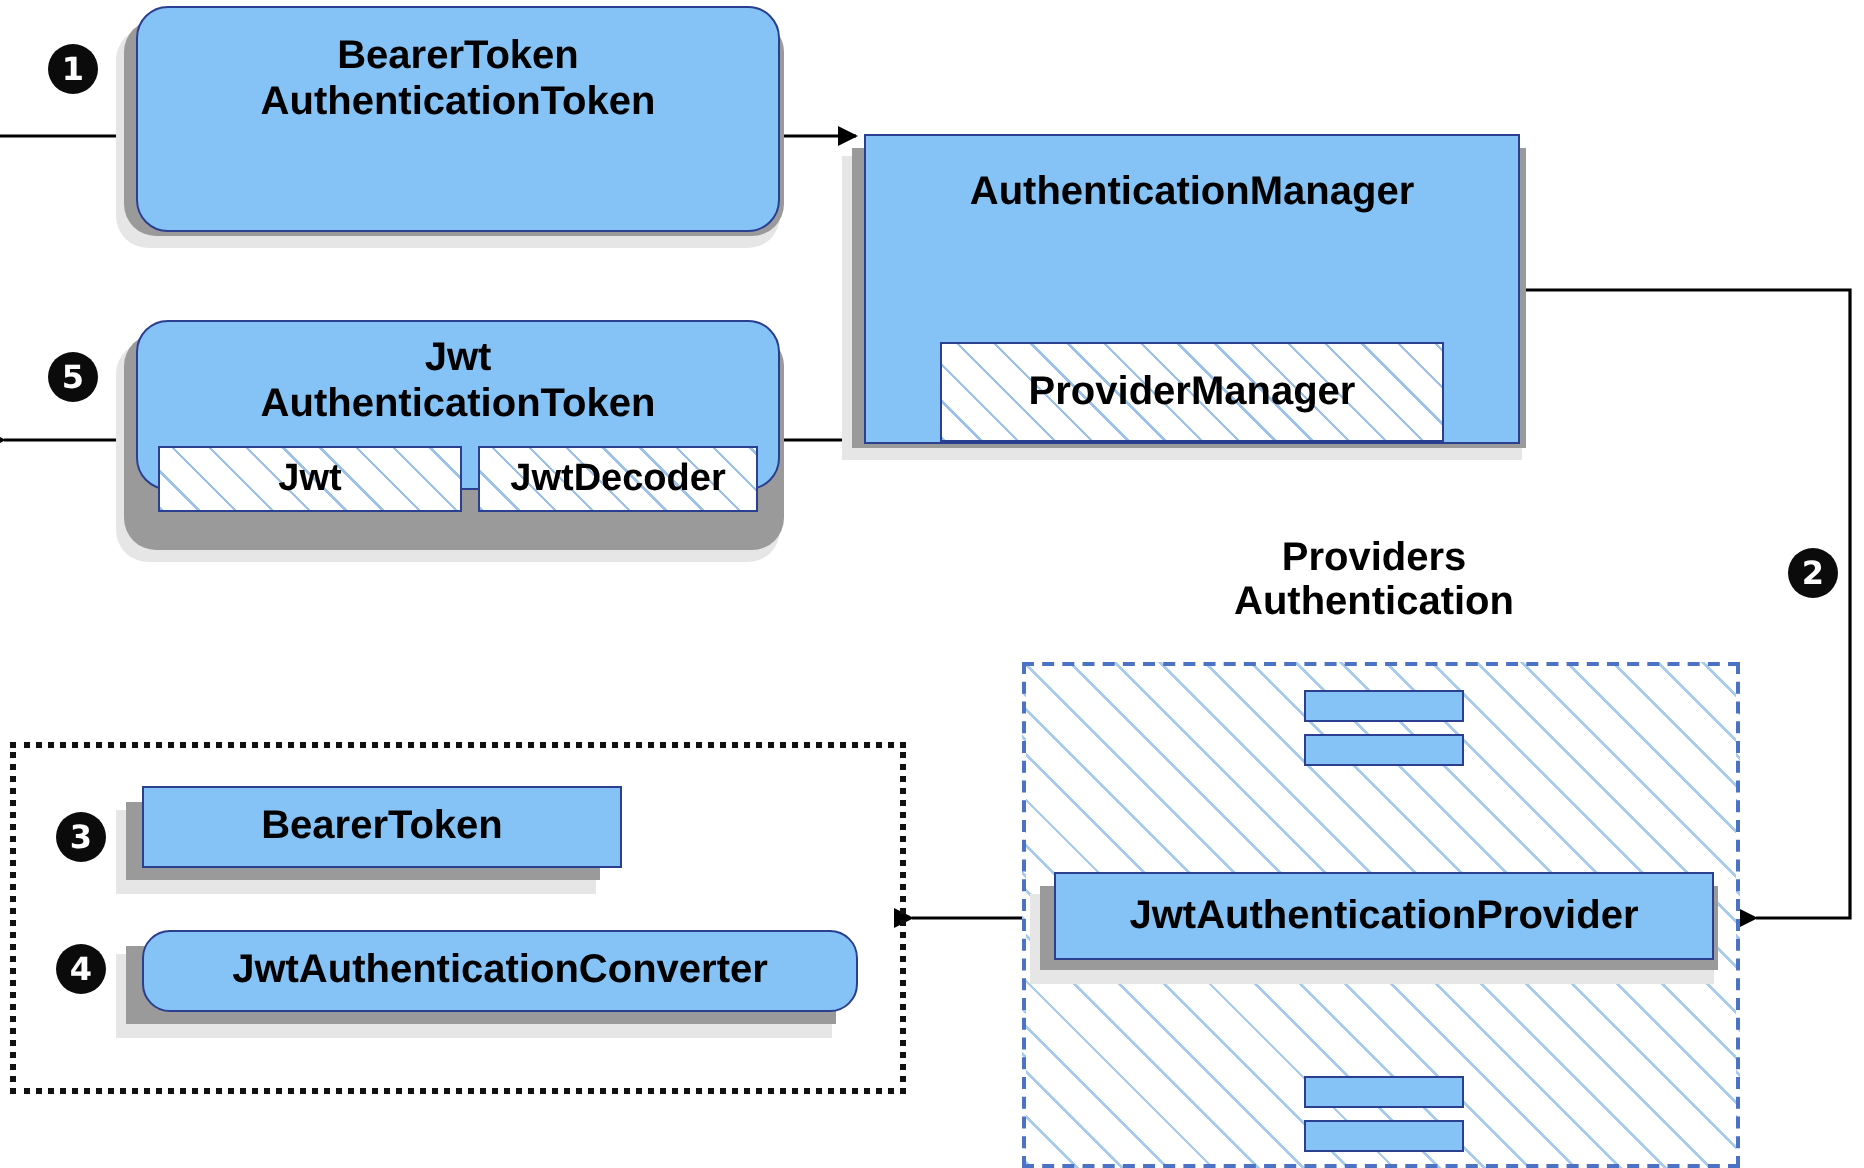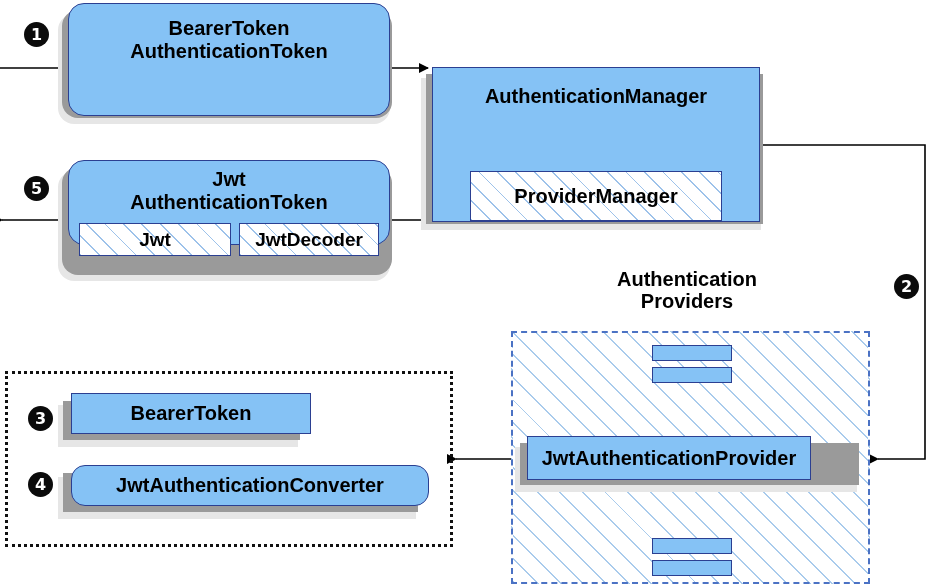--- a/index.html
+++ b/index.html
@@ -158,35 +158,35 @@
   </div>
   <div class="node" style="left:426px;top:74px;width:337px;height:150px;">
     <div class="shadow-mid" style="position:absolute;left:0;top:0;width:100%;height:100%;"></div>
   </div>
   <div class="node blue-box" style="left:432px;top:67px;width:328px;height:155px;padding-top:17px;justify-content:flex-start;gap:48px;">
     <div style="font-size:20px;">AuthenticationManager</div>
     <div class="hatch" style="width:252px;height:66px;margin-top:15px;font-size:20px;">ProviderManager</div>
   </div>
 
   <div class="plain-label" style="left:572px;top:268px;width:230px;font-size:20px;">
+    <div>Providers</div>
     <div>Authentication</div>
-    <div>Providers</div>
   </div>
 
   <div class="node dashed-blue" style="left:511px;top:331px;width:359px;height:253px;"></div>
 
   <div class="node" style="left:652px;top:345px;width:80px;height:16px;background:#85c2f5;border:1.5px solid #2b3f91;"></div>
   <div class="node" style="left:652px;top:367px;width:80px;height:16px;background:#85c2f5;border:1.5px solid #2b3f91;"></div>
 
   <div class="node" style="left:652px;top:538px;width:80px;height:16px;background:#85c2f5;border:1.5px solid #2b3f91;"></div>
   <div class="node" style="left:652px;top:560px;width:80px;height:16px;background:#85c2f5;border:1.5px solid #2b3f91;"></div>
 
   <div class="node" style="left:515px;top:447px;width:342px;height:45px;background:#e6e6e6;"></div>
   <div class="node" style="left:520px;top:443px;width:339px;height:42px;background:#9a9a9a;"></div>
-  <div class="node blue-box" style="left:527px;top:436px;width:284px;height:44px;justify-content:center;font-size:20px;">JwtAuthenticationProvider</div>
+  <div class="node blue-box" style="left:527px;top:436px;width:330px;height:44px;justify-content:center;font-size:20px;">JwtAuthenticationProvider</div>
 
   <div class="node dotted-black" style="left:5px;top:371px;width:448px;height:176px;"></div>
 
   <div class="node" style="left:58px;top:405px;width:240px;height:42px;background:#e6e6e6;"></div>
   <div class="node" style="left:63px;top:401px;width:237px;height:39px;background:#9a9a9a;"></div>
   <div class="node blue-box" style="left:71px;top:393px;width:240px;height:41px;justify-content:center;font-size:20px;">BearerToken</div>
 
   <div class="node" style="left:58px;top:477px;width:358px;height:42px;background:#e6e6e6;"></div>
   <div class="node" style="left:63px;top:473px;width:355px;height:39px;background:#9a9a9a;"></div>
   <div class="node blue-box" style="left:71px;top:465px;width:358px;height:41px;justify-content:center;font-size:20px;border-radius:14px;">JwtAuthenticationConverter</div>

